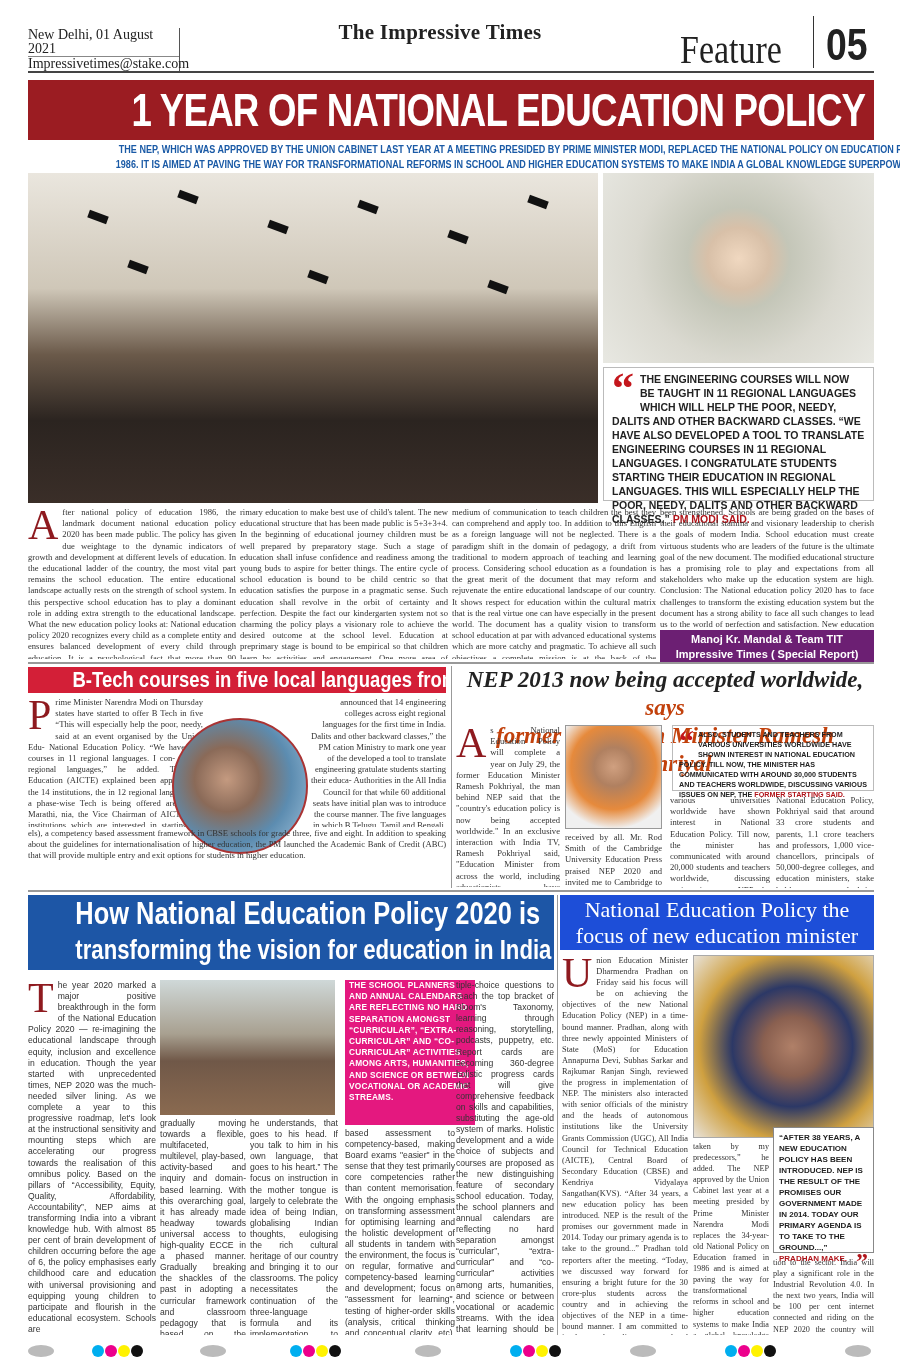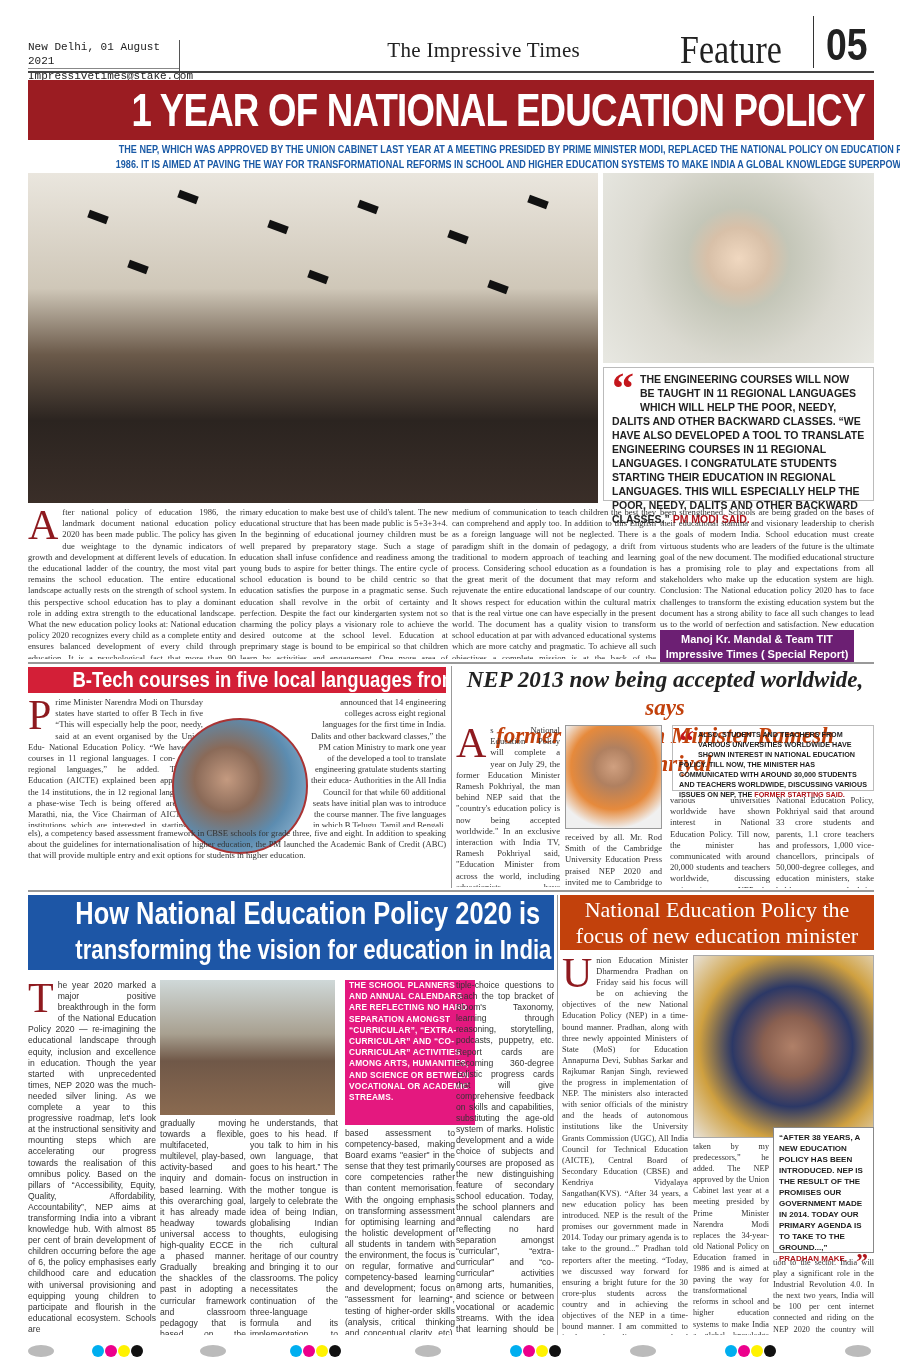--- a/index.html
+++ b/index.html
@@ -1,51 +1,51 @@
 <!DOCTYPE html>
 <html><head>
 <meta charset="utf-8">
 <style>
 *{box-sizing:border-box;margin:0;padding:0}
 body{width:900px;height:1360px;background:#fff;font-family:"Liberation Serif",serif;color:#222;position:relative;overflow:hidden}
 .abs{position:absolute}
-.masthead-left{left:28px;top:40px;width:152px;font-family:Liberation Mono, monospace;font-size:11px;line-height:14px;border-right:1px solid #555}
+.masthead-left{left:28px;top:28px;width:152px;font-family:Liberation Serif, serif;font-size:14px;line-height:14px;border-right:1px solid #555}
 .masthead-left .d{border-bottom:1px solid #888}
-.paper-name{left:300px;top:38px;width:280px;text-align:right;font-size:21px;font-weight:normal;letter-spacing:.3px}
+.paper-name{left:300px;top:20px;width:280px;text-align:center;font-size:21px;font-weight:bold;letter-spacing:.3px}
 .feature{left:680px;top:26px;font-size:40px;font-family:"Liberation Serif",serif;transform:scaleX(.85);transform-origin:left}
 .feat-sep{left:813px;top:16px;width:1px;height:52px;background:#333}
 .pageno{left:826px;top:20px;font-size:44px;font-weight:bold;font-family:"Liberation Sans",sans-serif;transform:scaleX(.85);transform-origin:left}
 .rule-top{left:28px;top:71px;width:846px;height:2px;background:#444}
 .banner{left:28px;top:80px;width:846px;height:60px;background:#9b1c22;color:#fff;font-family:"Liberation Sans",sans-serif;font-weight:bold;font-size:47px;line-height:60px;text-align:center;letter-spacing:-1px;transform-origin:center}
 .banner span{display:inline-block;transform:scaleX(.78);white-space:nowrap}
 .lede{left:28px;top:142px;width:846px;text-align:center;color:#1a5aa6;font-family:"Liberation Sans",sans-serif;font-weight:bold;font-size:11px;line-height:15px}
 .lede span{display:inline-block;transform:scaleX(.82);transform-origin:center;white-space:nowrap}
 .photo-grad{left:28px;top:173px;width:570px;height:330px;background:linear-gradient(180deg,#eae6de 0%,#cfc7b8 35%,#6b5a4a 55%,#2b2420 75%,#3a2e28 100%)}
 .cap{width:20px;height:8px;background:#111;position:absolute;transform:rotate(20deg)}
 .photo-modi{left:603px;top:173px;width:271px;height:190px;background:radial-gradient(circle at 50% 45%,#f0d8c0 0%,#d8c0a8 18%,#c4c6b8 30%,#dad9d0 60%,#e8e8e2 100%)}
 .quote-box{left:603px;top:367px;width:271px;height:134px;border:1px solid #bbb;padding:4px 8px;font-family:"Liberation Sans",sans-serif;font-weight:bold;font-size:10.5px;line-height:14px;color:#222}
 .qmark{color:#c4161c;font-size:44px;line-height:34px;float:left;margin-right:6px;font-family:"Liberation Serif",serif;font-weight:bold}
 .red{color:#b0141a}
 .col{font-size:8.6px;line-height:11.2px;text-align:justify;color:#333}
 .dropcap{float:left;font-size:42px;line-height:36px;color:#8e1a1f;margin-right:4px;font-family:"Liberation Serif",serif}
-.byline{left:660px;top:630px;width:194px;height:34px;background:#6c1f73;color:#fff;font-family:"Liberation Sans",sans-serif;font-weight:bold;font-size:11px;line-height:15px;text-align:center;padding-top:2px}
+.byline{left:660px;top:630px;width:214px;height:34px;background:#6c1f73;color:#fff;font-family:"Liberation Sans",sans-serif;font-weight:bold;font-size:11px;line-height:15px;text-align:center;padding-top:2px}
 .hr{height:2px;background:#999}
 .btech-head{left:28px;top:667px;width:418px;height:26px;background:#d31f37;color:#fff;font-family:"Liberation Sans",sans-serif;font-weight:bold;font-size:22px;line-height:26px;text-align:center;overflow:hidden}
 .btech-head span{display:inline-block;transform:scaleX(.84);white-space:nowrap}
 .circle{left:172px;top:718px;width:136px;height:136px;border-radius:50%;border:2px solid #a33;background:radial-gradient(circle at 40% 45%,#c49a80 0%,#8a6a58 30%,#5c8cb0 60%,#a8c8e0 100%);overflow:hidden}
 .nep-head{left:456px;top:666px;width:418px;font-family:"Liberation Serif",serif;font-style:italic;font-weight:bold;font-size:23px;line-height:28px;text-align:center;color:#222}
 .nep-head .r{color:#c2410c}
 .vsep{width:1px;background:#999}
 .rp-photo{left:565px;top:725px;width:97px;height:104px;background:radial-gradient(circle at 50% 40%,#d0a080 0%,#b08060 25%,#e68a3c 55%,#f0f0f0 80%);border:1px solid #999}
 .nep-quote{left:672px;top:725px;width:202px;height:66px;border:1px solid #bbb;padding:4px 6px;font-family:"Liberation Sans",sans-serif;font-weight:bold;font-size:7.2px;line-height:10px;color:#222}
 .nep-quote .qm{color:#c4161c;font-size:30px;line-height:22px;float:left;margin-right:4px;font-family:"Liberation Serif",serif}
 .blue-head{left:28px;top:895px;width:526px;height:75px;background:#1d56a6;color:#fff;font-family:"Liberation Sans",sans-serif;font-weight:bold;text-align:center;line-height:36px}
 .blue-head .l1{font-size:31px;display:block;transform:scaleX(.82);white-space:nowrap;margin-top:1px}
 .blue-head .l2{font-size:27px;display:block;transform:scaleX(.82);white-space:nowrap}
-.green-head{left:560px;top:895px;width:314px;height:55px;background:#c2410c;color:#fff;font-family:"Liberation Serif",serif;font-size:22px;line-height:26px;text-align:center;padding-top:2px}
+.green-head{left:560px;top:895px;width:314px;height:55px;background:#1d4ed8;color:#fff;font-family:"Liberation Serif",serif;font-size:22px;line-height:26px;text-align:center;padding-top:2px}
 .sans{font-family:"Liberation Sans",sans-serif;font-size:8.6px;line-height:11.1px;text-align:justify;color:#333}
 .exam-photo{left:160px;top:980px;width:175px;height:135px;background:linear-gradient(180deg,#cfd8d8 0%,#a8a090 40%,#705848 60%,#8a6a50 100%)}
 .pink-box{left:345px;top:980px;width:130px;height:145px;background:#e4187f;color:#fff;font-family:"Liberation Sans",sans-serif;font-weight:bold;font-size:8.3px;line-height:11.2px;padding:0 4px;letter-spacing:.2px}
 .pradhan-photo{left:693px;top:955px;width:181px;height:183px;background:radial-gradient(circle at 55% 50%,#b08068 0%,#8a6050 22%,#2c3866 45%,#cfa040 70%,#e8e2d8 100%);border:1px solid #aaa}
 .pradhan-quote{left:773px;top:1127px;width:101px;height:126px;border:1px solid #888;padding:4px 5px;font-family:"Liberation Sans",sans-serif;font-weight:bold;font-size:8px;line-height:11px;color:#222;background:#fff}
 .regmark{width:12px;height:12px;border-radius:50%;position:absolute;top:1345px}
 .gray-oval{width:26px;height:12px;border-radius:50%;background:#bbb;position:absolute;top:1345px}
 </style>
 </head>
 <body>

